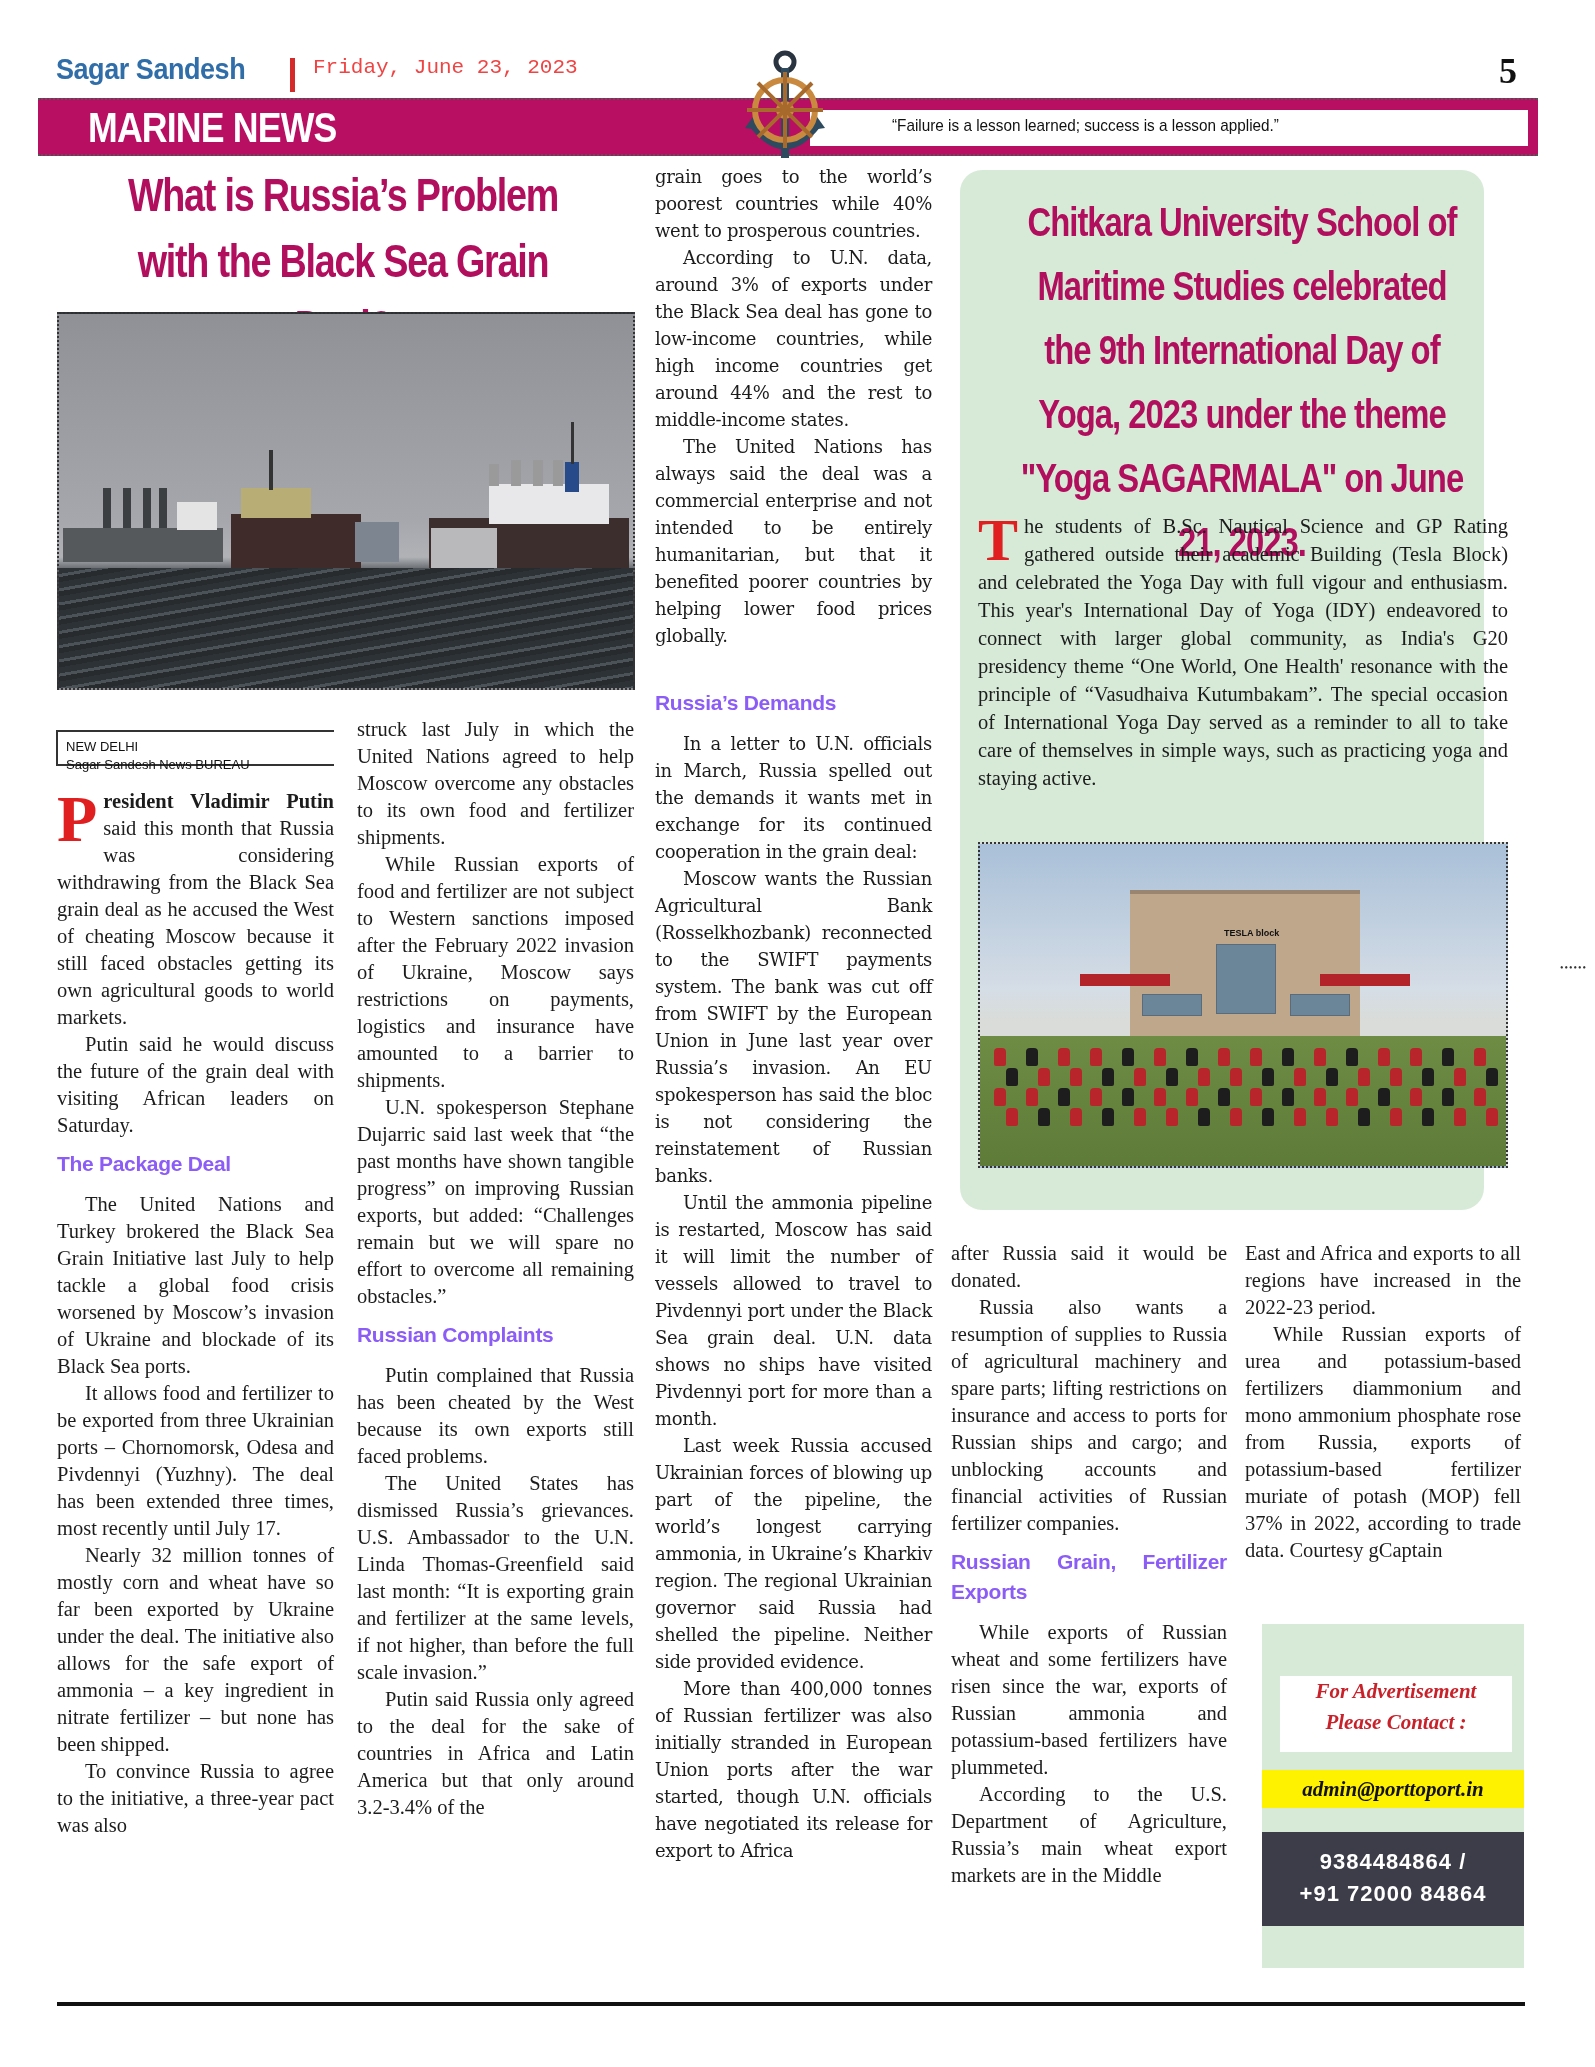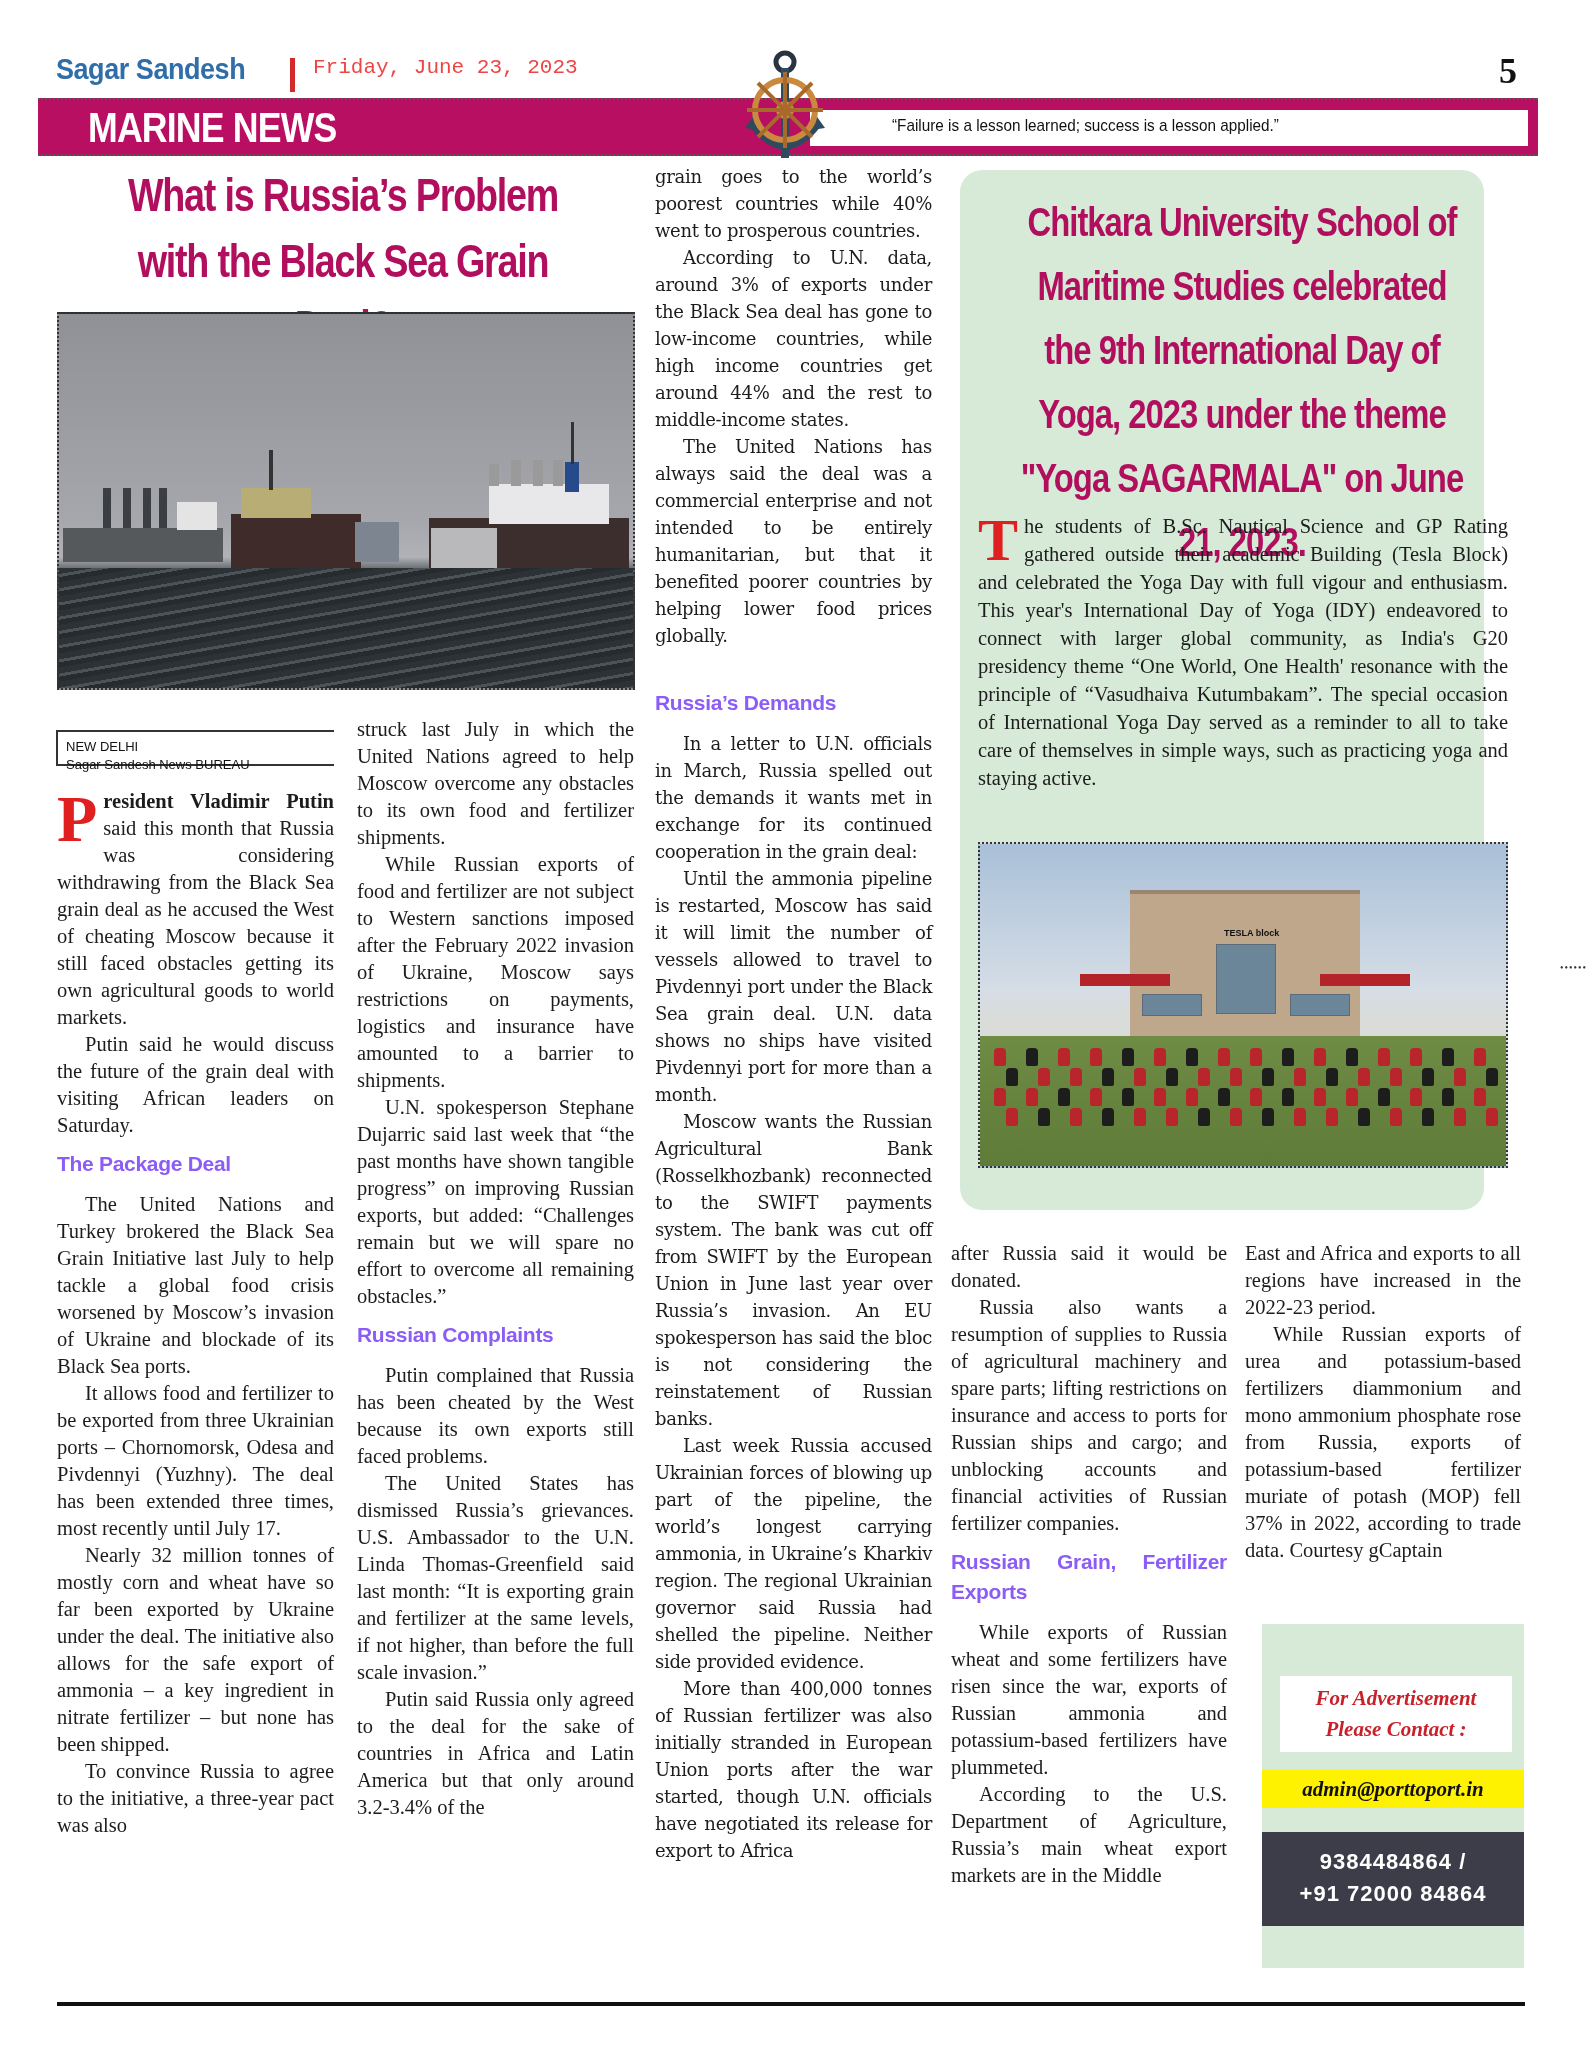--- a/index.html
+++ b/index.html
@@ -50,21 +50,21 @@
   .bldg { position: absolute; left: 150px; top: 46px; width: 230px; height: 170px; background: #bfa78c; border-top: 4px solid #9a8670; }
   .bldg-roof { position: absolute; top: 80px; width: 90px; height: 12px; background: #b2242a; }
   .bldg-win { position: absolute; background: #6b8599; border: 1px solid #5a6c7a; }
   .bldg-sign { position: absolute; left: 94px; top: 34px; font-family: "Liberation Sans", sans-serif; font-size: 9px; font-weight: bold; color: #111; }
   .banner-red { position: absolute; left: 86px; top: 142px; width: 76px; height: 10px; background: #c2262c; }
   .grass { position: absolute; left: 0; right: 0; bottom: 0; height: 130px; background: linear-gradient(#6f8c45, #5e7b38); }
   .person { position: absolute; width: 12px; height: 18px; border-radius: 4px 4px 2px 2px; }
 
   
   .ad { position: absolute; left: 1262px; top: 1624px; width: 262px; height: 344px; background: #d7ead8; }
-  .ad-white { position: absolute; left: 18px; top: 52px; width: 232px; height: 76px; background: #ffffff; text-align: center; font-family: "Liberation Serif", serif; font-style: italic; font-weight: bold; font-size: 21px; line-height: 31px; color: #c8212a; padding-top: 7px; }
+  .ad-white { position: absolute; left: 18px; top: 52px; width: 232px; height: 76px; background: #ffffff; text-align: center; font-family: "Liberation Serif", serif; font-style: italic; font-weight: bold; font-size: 21px; line-height: 31px; color: #c8212a; padding-top: 0; }
   .ad-yellow { position: absolute; left: 0; top: 146px; width: 262px; height: 38px; background: #fff200; text-align: center; font-family: "Liberation Serif", serif; font-style: italic; font-weight: bold; font-size: 21px; line-height: 38px; color: #111; }
   .ad-dark { position: absolute; left: 0; top: 208px; width: 262px; height: 94px; background: #3d3d4a; text-align: center; font-family: "Liberation Sans", sans-serif; font-weight: bold; font-size: 22px; line-height: 32px; color: #ffffff; padding-top: 14px; letter-spacing: 1px; }
 
   .footer-rule { position: absolute; left: 57px; top: 2002px; width: 1468px; height: 4px; background: #111; }
   .dots { position: absolute; left: 1560px; top: 962px; font-size: 10px; letter-spacing: 1px; color: #333; }
 </style>
 </head>
 <body>
 
 <div class="brand">Sagar Sandesh</div>
@@ -149,22 +149,22 @@
 </div>
 
 <div class="col col3">
   <p class="noindent">grain goes to the world’s poorest countries while 40% went to prosperous countries.</p>
   <p><span>According to </span><span class="u">U.N. data</span><span>, around 3% of exports under the Black Sea deal has gone to low-income countries, while high income countries get around 44% and the rest to middle-income states.</span></p>
   <p>The United Nations has always said the deal was a commercial enterprise and not intended to be entirely humanitarian, but that it benefited poorer countries by helping lower food prices globally.</p>
 </div>
 <div class="col col3b">
   <div class="sub" style="margin-top:0">Russia’s Demands</div>
   <p>In a letter to U.N. officials in March, Russia spelled out the demands it wants met in exchange for its continued cooperation in the grain deal:</p>
+  <p>Moscow wants the Russian Agricultural Bank (Rosselkhozbank) reconnected to the SWIFT payments system. The bank was cut off from SWIFT by the European Union in June last year over Russia’s invasion. An EU spokesperson has said the bloc is not considering the reinstatement of Russian banks.</p>
   <p>Until the ammonia pipeline is restarted, Moscow has said it will limit the number of vessels allowed to travel to Pivdennyi port under the Black Sea grain deal. U.N. data shows no ships have visited Pivdennyi port for more than a month.</p>
-  <p>Moscow wants the Russian Agricultural Bank (Rosselkhozbank) reconnected to the SWIFT payments system. The bank was cut off from SWIFT by the European Union in June last year over Russia’s invasion. An EU spokesperson has said the bloc is not considering the reinstatement of Russian banks.</p>
   <p>Last week Russia accused Ukrainian forces of blowing up part of the pipeline, the world’s longest carrying ammonia, in Ukraine’s Kharkiv region. The regional Ukrainian governor said Russia had shelled the pipeline. Neither side provided evidence.</p>
   <p>More than 400,000 tonnes of Russian fertilizer was also initially stranded in European Union ports after the war started, though U.N. officials have negotiated its release for export to Africa</p>
 </div>
 
 <div class="col col4">
   <p class="noindent">after Russia said it would be donated.</p>
   <p>Russia also wants a resumption of supplies to Russia of agricultural machinery and spare parts; lifting restrictions on insurance and access to ports for Russian ships and cargo; and unblocking accounts and financial activities of Russian fertilizer companies.</p>
   <div class="sub">Russian Grain, Fertilizer Exports</div>
   <p>While exports of Russian wheat and some fertilizers have risen since the war, exports of Russian ammonia and potassium-based fertilizers have plummeted.</p>
   <p>According to the U.S. Department of Agriculture, Russia’s main wheat export markets are in the Middle</p>

